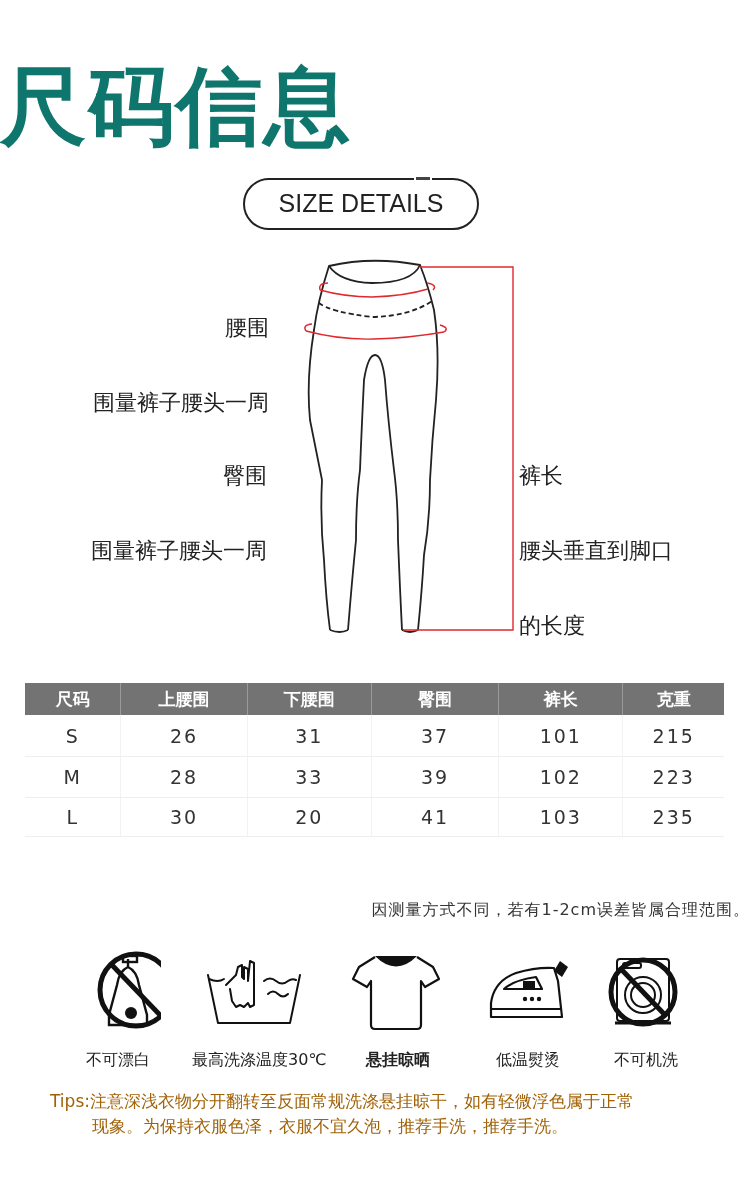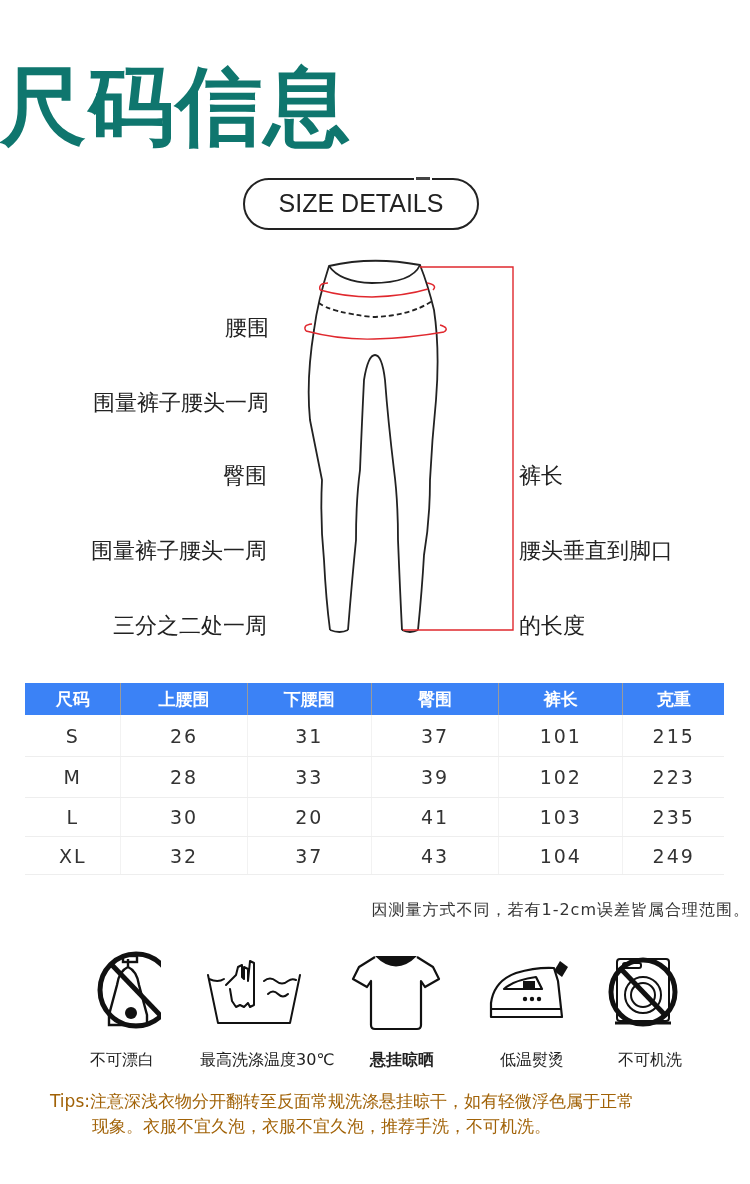--- a/index.html
+++ b/index.html
@@ -11,56 +11,55 @@
   .pill { left:243px; top:178px; width:236px; height:52px; border:2.5px solid #222;
           border-radius:28px; box-sizing:border-box; text-align:center; }
   .pill-gap { left:414px; top:176px; width:18px; height:6px; background:#fff; }
   .pill-gap2 { left:416px; top:177px; width:14px; height:3px; background:#444; }
   .pill-text { font-size:25px; line-height:46px; letter-spacing:0px; color:#222;
                font-family:"Liberation Sans",sans-serif; }
   .label { font-size:22px; line-height:25px; color:#222; white-space:pre; }
   .label.right { text-align:right; }
   .diagram { left:0; top:250px; width:750px; height:400px; }
   table.size { position:absolute; left:25px; top:683px; width:699px; border-collapse:collapse; }
-  table.size th { background:#3b82f6; color:#fff; font-size:17px; font-weight:bold; height:32px;
+  table.size th { background:#737373; color:#fff; font-size:17px; font-weight:bold; height:32px;
                   border-right:1px solid #9a9a9a; padding:0; }
   table.size th:last-child { border-right:none; }
   table.size td { text-align:center; font-size:19px; color:#333; border-bottom:1px solid #eeeeee;
                   border-right:1px solid #f2f2f2; padding:0; letter-spacing:2px;
                   font-family:"DejaVu Sans",sans-serif; }
   table.size td:last-child { border-right:none; }
   table.size tr.r0 td { height:41px; }
   table.size tr.r1 td { height:40px; }
   table.size tr.r2 td { height:38px; }
   table.size tr.r3 td { height:37px; }
   .note { left:0; width:750px; top:900px; text-align:right; font-size:16px; color:#333; letter-spacing:1px; }
   .care { top:945px; width:130px; height:135px; text-align:center; }
   .care svg { display:block; margin:0 auto; }
-  .care-label { position:absolute; left:12px; right:0; top:105px; font-size:16px; color:#222; text-align:center; white-space:nowrap; }
+  .care-label { position:absolute; left:4px; right:0; top:105px; font-size:16px; color:#222; text-align:center; white-space:nowrap; }
   .tips { left:50px; top:1089px; width:670px; font-size:17px; line-height:25px; color:#a16207; }
   .tips .l2 { padding-left:42px; display:block; }
 </style>
 </head>
 <body>
 
 <div class="abs title">尺码信息</div>
 <div class="abs pill">
   <span class="pill-text">SIZE DETAILS</span>
 </div>
 <div class="abs pill-gap"></div>
 <div class="abs pill-gap2"></div>
 
 <div class="abs label right" style="left:60px; width:209px; top:265px;">
   <div>腰围</div>
   <div>围量裤子腰头一周</div>
 </div>
 <div class="abs label right" style="left:60px; width:207px; top:413px;">
   <div>臀围</div>
   <div>围量裤子腰头一周</div>
-  <div>三分之二处一周</div>
 </div>
 <div class="abs label" style="left:519px; top:413px;">
   <div>裤长</div>
   <div>腰头垂直到脚口</div>
   <div>的长度</div>
 </div>
 
 <svg class="abs diagram" width="750" height="400" viewBox="0 250 750 400">
   <g fill="none" stroke="#222" stroke-width="1.8" stroke-linejoin="round">
 
@@ -123,28 +122,20 @@
       <td>223</td>
     </tr>
     <tr class="r2">
       <td>L</td>
       <td>30</td>
       <td>20</td>
       <td>41</td>
       <td>103</td>
       <td>235</td>
     </tr>
-    <tr class="r3">
-      <td>XL</td>
-      <td>32</td>
-      <td>37</td>
-      <td>43</td>
-      <td>104</td>
-      <td>249</td>
-    </tr>
   </tbody>
 </table>
 
 <div class="abs note">因测量方式不同，若有1-2cm误差皆属合理范围。</div>
 
 <div class="abs care" style="left:51px;">
   <svg width="90" height="90" viewBox="0 0 90 90">
     <g fill="none" stroke="#111" stroke-width="2.4">
       <path d="M57,14 L57,22 Q66,26 68,40 L76,70 L76,80 L38,80 L38,70 L46,40 Q48,26 57,22"></path>
       <rect x="52" y="11" width="14" height="6"></rect>
@@ -205,14 +196,14 @@
       <line x1="36" y1="78" x2="92" y2="78" stroke-width="3"></line>
     </g>
     <circle cx="64" cy="47" r="32" fill="none" stroke="#111" stroke-width="5"></circle>
     <line x1="42" y1="24" x2="86" y2="70" stroke="#111" stroke-width="5"></line>
   </svg>
   <div class="care-label">不可机洗</div>
 </div>
 
 <div class="abs tips">
   <span>Tips:注意深浅衣物分开翻转至反面常规洗涤悬挂晾干，如有轻微浮色属于正常</span>
-  <span class="l2">现象。衣服不宜久泡，衣服不宜久泡，推荐手洗，不可机洗。</span>
+  <span class="l2">现象。为保持衣服色泽，衣服不宜久泡，推荐手洗，推荐手洗。</span>
 </div>
 
 </body></html>

